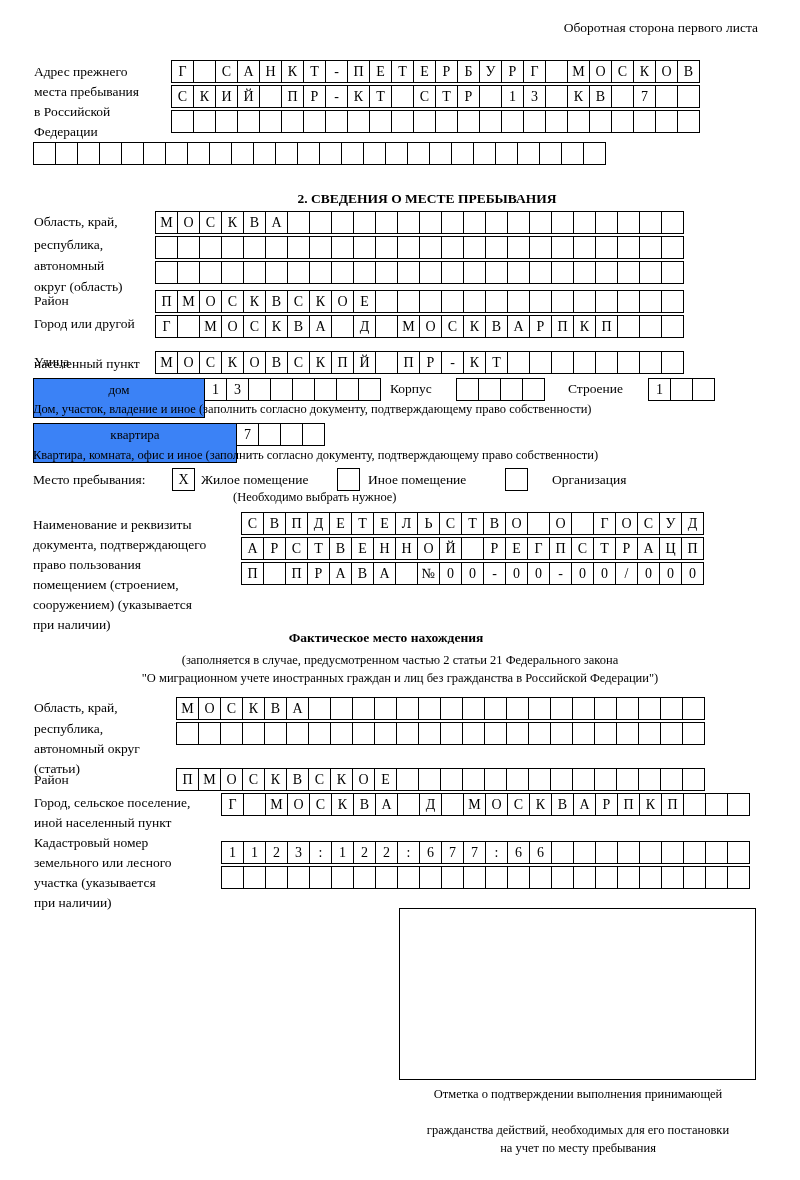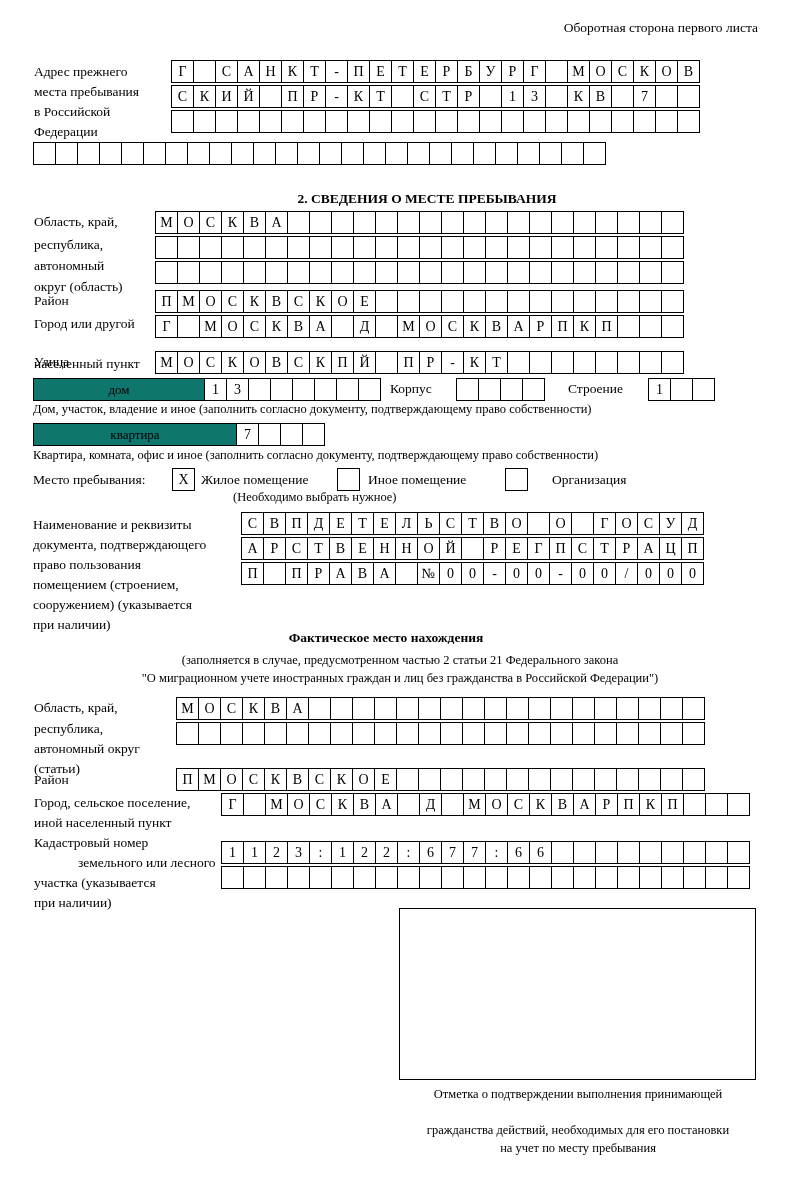--- a/index.html
+++ b/index.html
@@ -49,25 +49,25 @@
     box-sizing: border-box;
     font-size: 14px;
     line-height: 21px;
     text-align: center;
     font-family: "Liberation Serif", serif;
     background: #fff;
   }
   .txtbox {
     border: 1px solid #000;
     box-sizing: border-box;
-    height: 23px;
+    height: 40px;
     font-size: 13px;
     line-height: 21px;
     text-align: center;
-    background: #0f766e;
+    background: #3b82f6;
   }
   .abs { position: absolute; }
   .note {
     font-size: 12.5px;
     text-align: center;
   }
   .secttitle {
     font-size: 13.5px;
     font-weight: bold;
     text-align: center;
@@ -612,21 +612,21 @@
       <div class="cell">Р</div>
       <div class="cell">П</div>
       <div class="cell">К</div>
       <div class="cell">П</div>
       <div class="cell"></div>
       <div class="cell"></div>
       <div class="cell"></div>
     </div>
 
   <div class="abs lbl" style="left:34px; top:833px;">Кадастровый номер</div>
-  <div class="abs lbl" style="left:34px; top:853px;margin-left:44px;">земельного или лесного</div>
+  <div class="abs lbl" style="left:34px; top:853px;">земельного или лесного</div>
   <div class="abs lbl" style="left:34px; top:873px;">участка (указывается</div>
   <div class="abs lbl" style="left:34px; top:893px;">при наличии)</div>
 
   <div class="row" id="al-cad0" style="left:221px; top:841px;">
       <div class="cell">1</div>
       <div class="cell">1</div>
       <div class="cell">2</div>
       <div class="cell">3</div>
       <div class="cell">:</div>
       <div class="cell">1</div>

